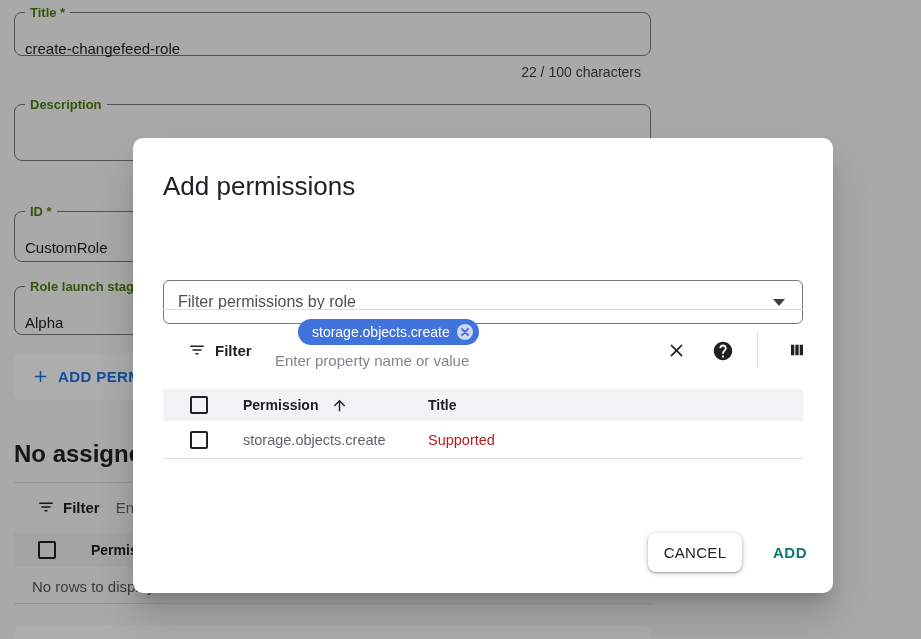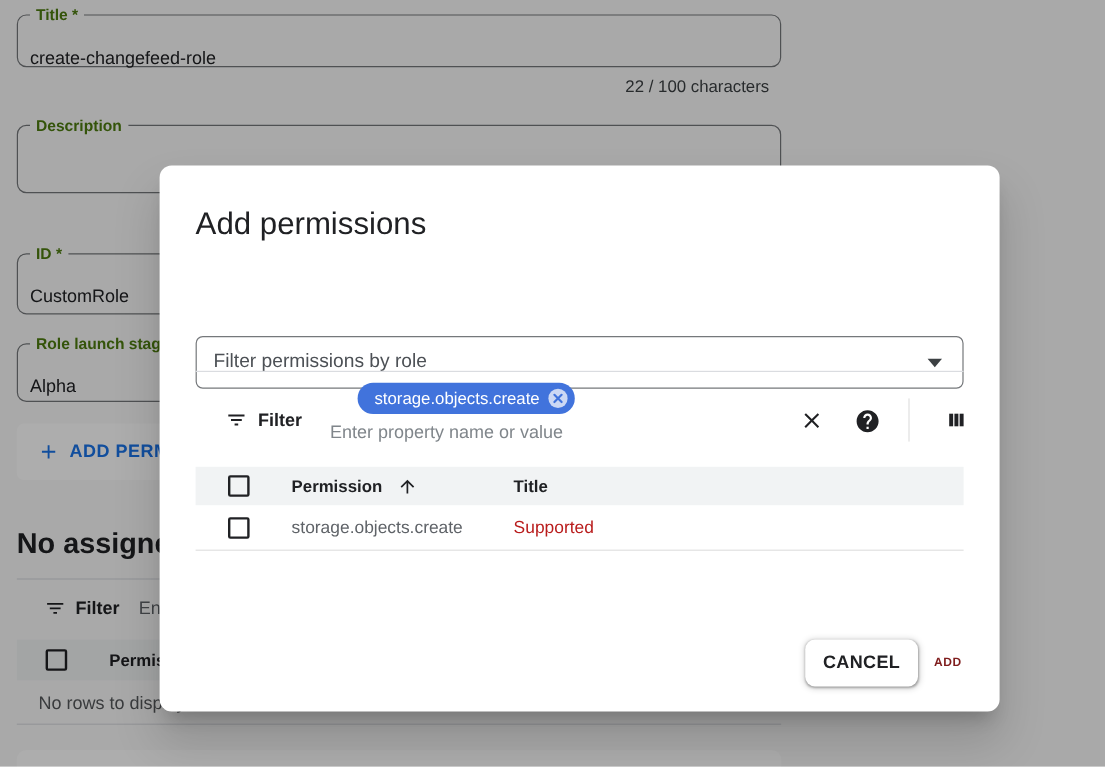--- a/index.html
+++ b/index.html
@@ -130,31 +130,31 @@
     border-bottom:1px solid #e0e0e0;
   }
   .pt-check { margin-left:27px; }
   .pt-col-perm { margin-left:35px; width:155px; font-size:14px; font-weight:700; color:#202124; display:flex; align-items:center; }
   .pt-col-status { margin-left:30px; font-size:14px; font-weight:700; color:#202124; }
   .pt-cell-perm { margin-left:35px; width:185px; font-size:14.5px; color:#5f6368; }
   .pt-cell-status { font-size:14.5px; color:#b91c1c; }
   .sort-arrow { margin-left:13px; display:flex; align-items:center; }
 
   .cancel-btn {
-    position:absolute; left:538px; top:395px; width:94px; height:39px;
+    position:absolute; left:515px; top:395px; width:94px; height:39px;
     background:#fff; border:none; border-radius:8px;
     box-shadow:0 1px 2px rgba(0,0,0,.3), 0 1px 5px 1px rgba(0,0,0,.15);
-    font-family:inherit; font-size:15px; font-weight:700; letter-spacing:0.3px;
+    font-family:inherit; font-size:15px; font-weight:400; letter-spacing:0.3px;
     color:#202124; cursor:pointer;
   }
   .add-btn {
     position:absolute; left:627px; top:395px; width:60px; height:39px;
     background:none; border:none;
-    font-family:inherit; font-size:10px; font-weight:600; letter-spacing:0.5px;
-    color:#7f1d1d; cursor:default;
+    font-family:inherit; font-size:15px; font-weight:600; letter-spacing:0.5px;
+    color:#0f766e; cursor:default;
   }
   svg { display:block; }
 </style>
 </head>
 <body>
 
 <div class="bg-layer">
 
   <div class="field f-title">
     <span class="field-label">Title *</span>

